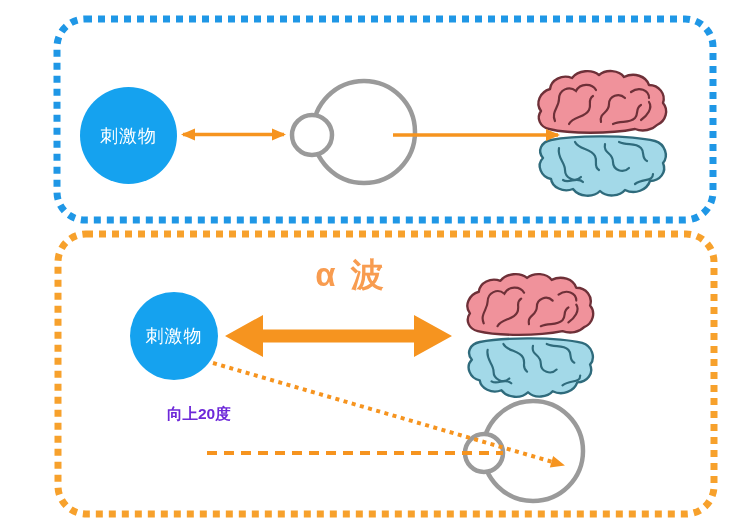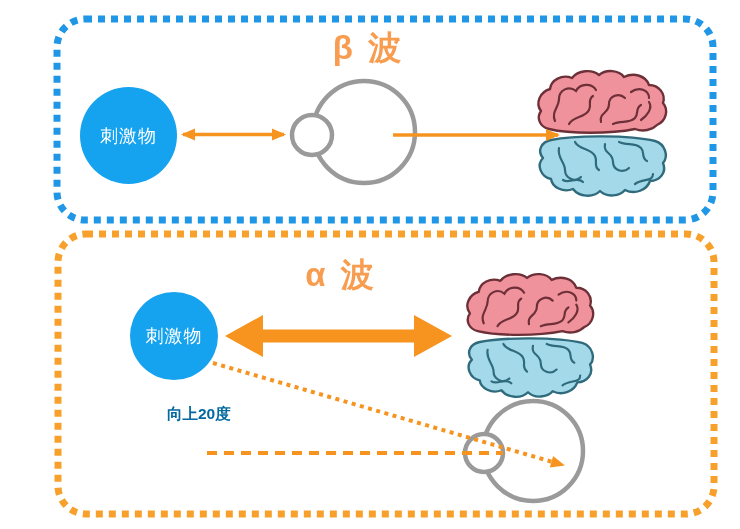--- a/index.html
+++ b/index.html
@@ -13,21 +13,21 @@
     color:#F89C50;letter-spacing:3px;line-height:1;
   }
   .stim-circle{
     position:absolute;border-radius:50%;background:#15A2EF;
     display:flex;align-items:center;justify-content:center;
   }
   .stim-label{
     color:#ffffff;font-weight:400;font-size:18px;letter-spacing:1px;line-height:1;
   }
   .angle-label{
-    position:absolute;color:#0369a1;font-weight:700;font-size:15.5px;line-height:1;
+    position:absolute;color:#6d28d9;font-weight:700;font-size:15.5px;line-height:1;
   }
   svg{display:block;}
 </style>
 </head>
 <body>
 
 <div class="canvas">
 
   <svg class="layer" width="740" height="529" viewBox="0 0 740 529">
     <defs>
@@ -79,24 +79,23 @@
       <circle cx="533" cy="451" r="50" fill="#ffffff" stroke="#9A9A9A" stroke-width="4.5"></circle>
       <circle cx="484" cy="453" r="19" fill="#ffffff" stroke="#9A9A9A" stroke-width="4.5"></circle>
     </g>
 
     <polygon points="225,336 263,315 263,329.5 414,329.5 414,315 452,336 414,357 414,342.5 263,342.5 263,357" fill="#F6941F"></polygon>
 
     <line x1="207" y1="453" x2="503" y2="453" stroke="#F6941F" stroke-width="4" stroke-dasharray="10 7"></line>
     <line x1="213" y1="363" x2="563" y2="465" stroke="#F6941F" stroke-width="4" stroke-dasharray="4 4.5" marker-end="url(#ah)"></line>
   </svg>
 
-  <div class="panel-title" style="left:296px;top:31px;width:145px;">β 波</div>
   <div class="stim-circle" style="left:80px;top:87px;width:97px;height:97px;">
     <span class="stim-label">刺激物</span>
   </div>
 
-  <div class="panel-title" style="left:266px;top:258px;width:150px;">α 波</div>
+  <div class="panel-title" style="left:276px;top:258px;width:150px;">α 波</div>
   <div class="stim-circle" style="left:130px;top:292px;width:88px;height:88px;">
     <span class="stim-label">刺激物</span>
   </div>
   <div class="angle-label" style="left:167px;top:406px;">向上20度</div>
 
 </div>
 
 </body></html>

